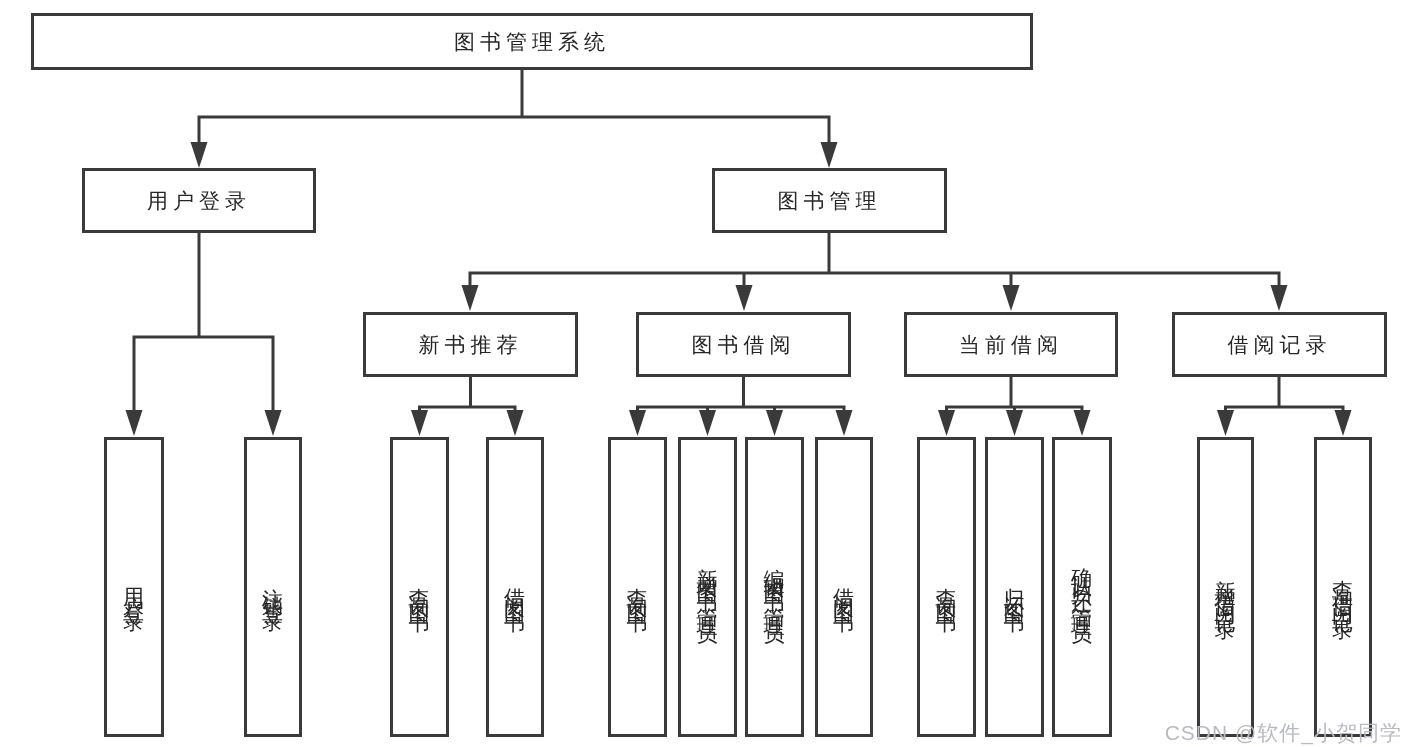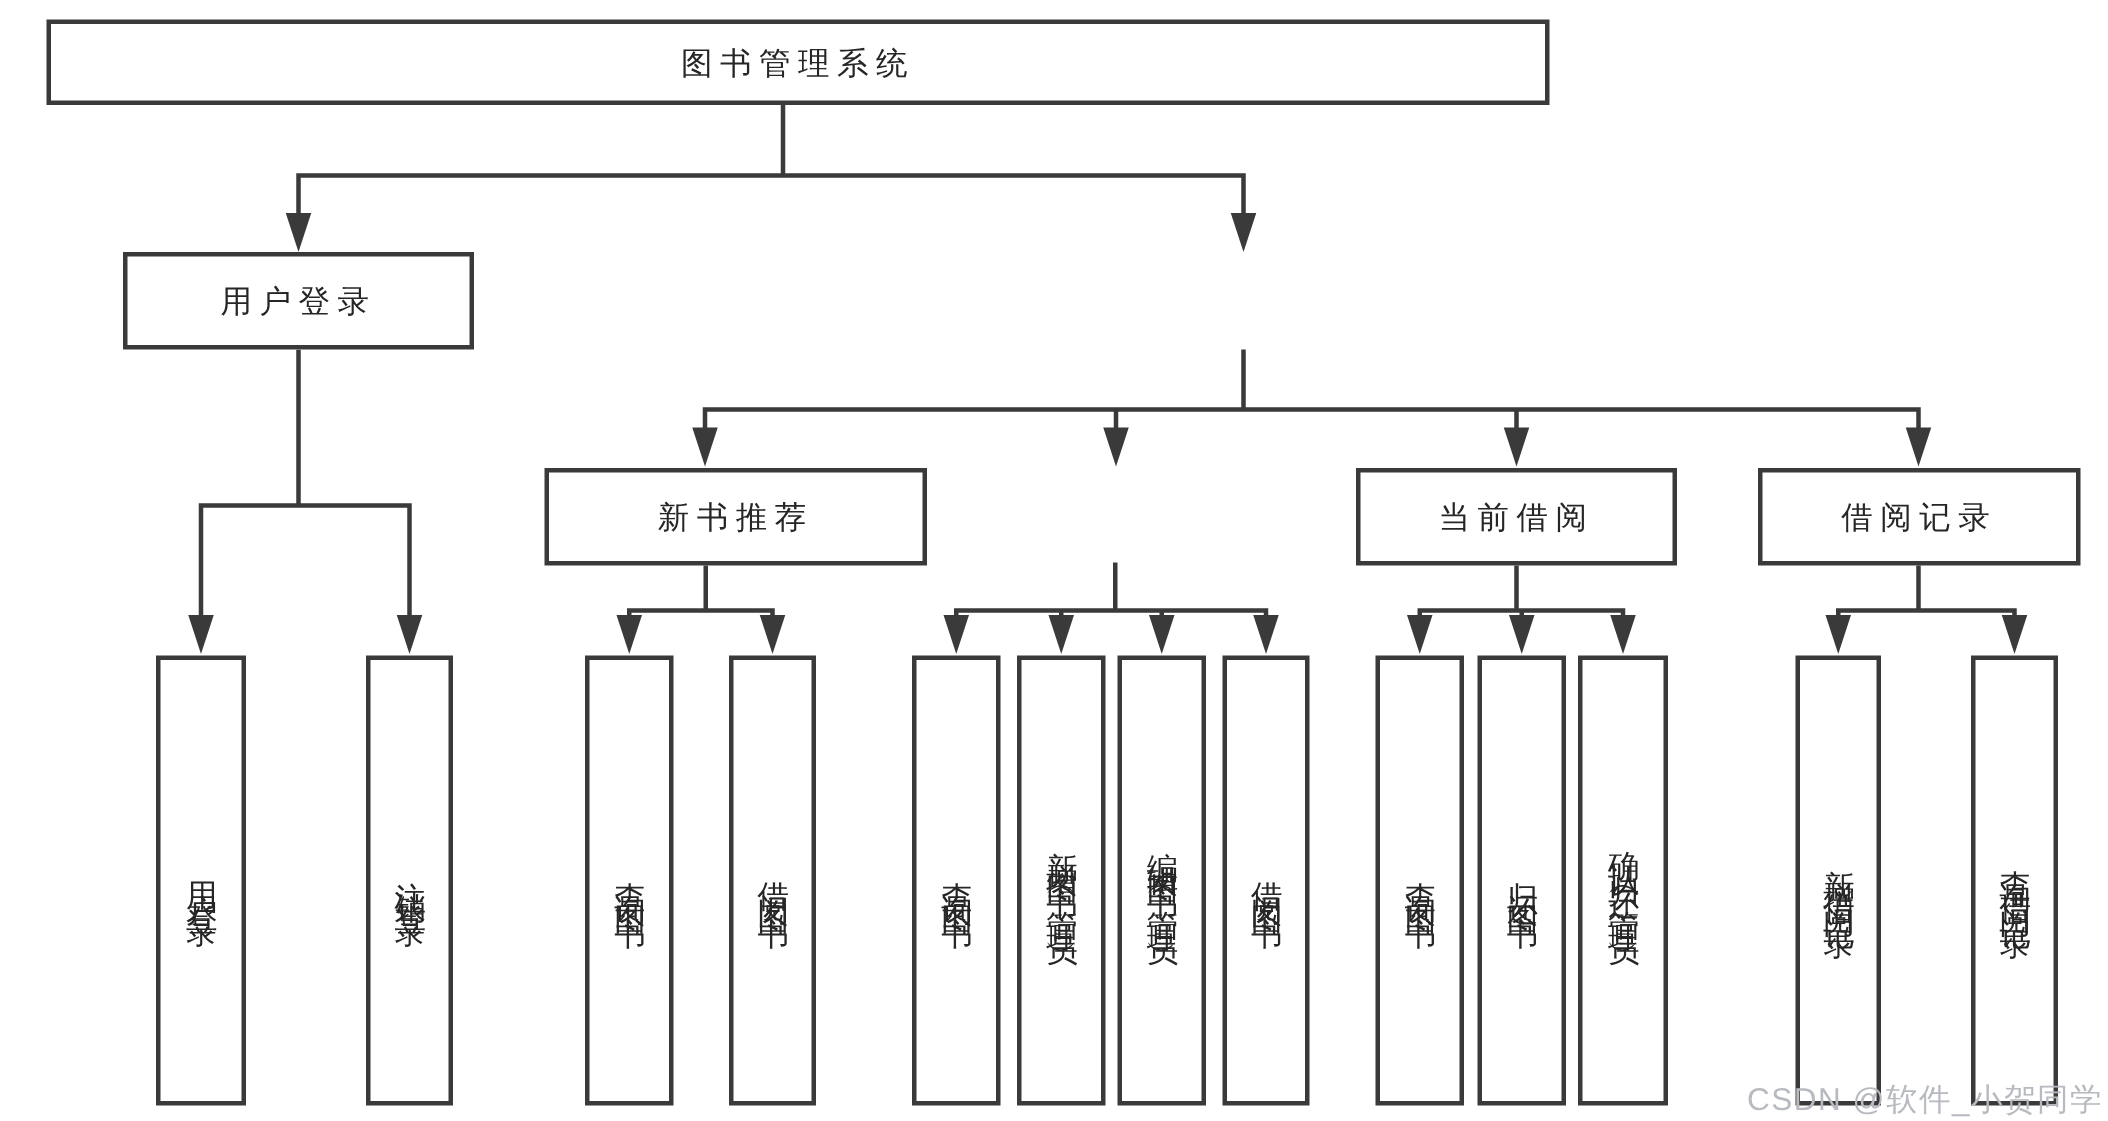--- a/index.html
+++ b/index.html
@@ -74,23 +74,29 @@
     </g>
   </svg>
 
   <div class="box h" style="left:31px;top:13px;width:1002px;height:57px">
     <span>图书管理系统</span>
   </div>
 
   <div class="box h" style="left:82px;top:168px;width:234px;height:65px">
     <span>用户登录</span>
   </div>
+  <div class="box h" style="left:712px;top:168px;width:235px;height:65px">
+    <span>图书管理</span>
+  </div>
 
-  <div class="box h" style="left:363px;top:312px;width:255px;height:65px">
+  <div class="box h" style="left:363px;top:312px;width:215px;height:65px">
     <span>新书推荐</span>
+  </div>
+  <div class="box h" style="left:636px;top:312px;width:215px;height:65px">
+    <span>图书借阅</span>
   </div>
   <div class="box h" style="left:904px;top:312px;width:214px;height:65px">
     <span>当前借阅</span>
   </div>
   <div class="box h" style="left:1172px;top:312px;width:215px;height:65px">
     <span>借阅记录</span>
   </div>
 
   <div class="box v" style="left:104px;top:437px;width:60px;height:300px">
     <span>用户登录</span>

